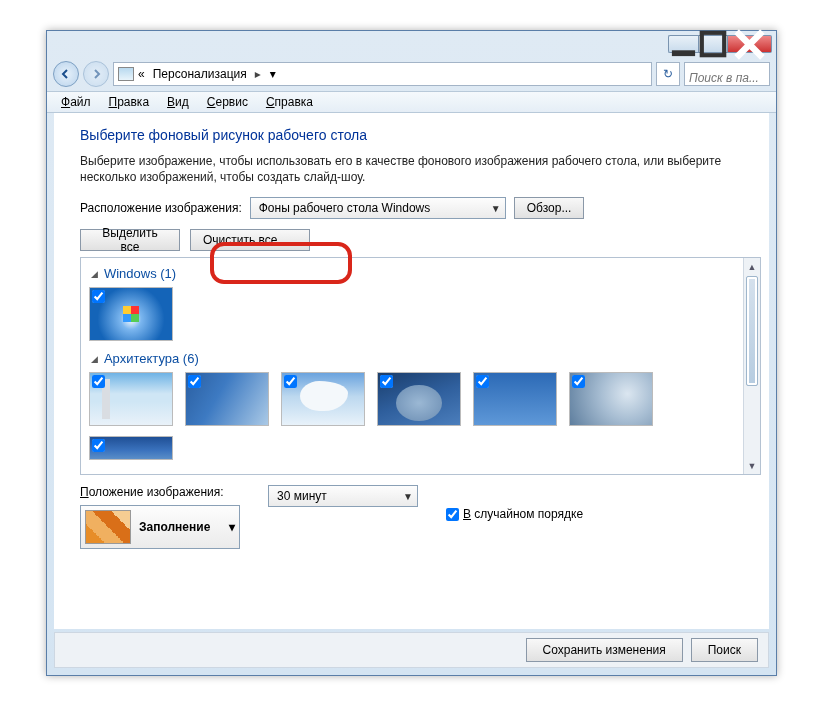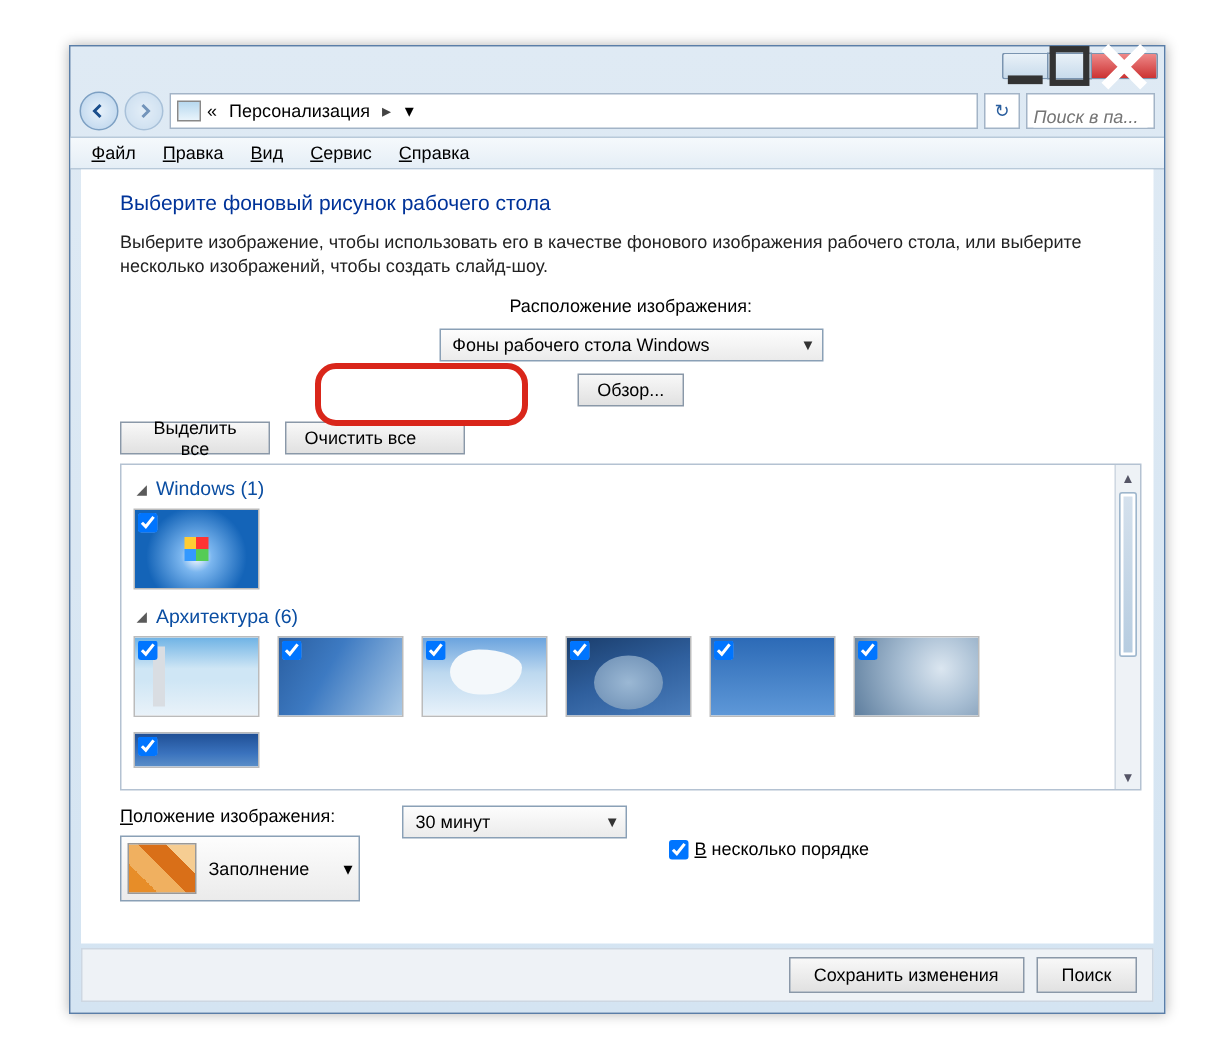--- a/index.html
+++ b/index.html
@@ -100,21 +100,21 @@
 }
 .menubar .menuitem span { text-decoration: underline; }
 .content {
   background: #fff;
   position: absolute;
   left: 7px; right: 7px; top: 82px; bottom: 46px;
   padding: 14px 8px 8px 26px;
 }
 .heading { color: #003399; font-size: 14px; margin-bottom: 10px; }
 .subtext { color: #222; font-size: 12px; margin-bottom: 12px; line-height: 1.35; }
-.row { display: flex; align-items: center; gap: 8px; margin-bottom: 10px; flex-direction: column; }
+.row { display: flex; align-items: center; gap: 8px; margin-bottom: 10px; }
 .combo {
   height: 22px; border: 1px solid #8aa0b6; background: linear-gradient(#fdfdfd,#ebebeb);
   display: flex; align-items: center; padding: 0 4px 0 8px; cursor: pointer;
   position: relative;
 }
 .combo.main { width: 256px; }
 .combo .chev { margin-left: auto; color: #333; font-size: 10px; }
 .btn {
   height: 22px; padding: 0 12px;
   border: 1px solid #8a98a8;
@@ -171,21 +171,21 @@
 .bottom {
   margin-top: 10px;
   display: flex;
   gap: 28px;
   align-items: flex-start;
 }
 .bcol .blabel { font-size: 12px; margin-bottom: 6px; }
 .poscombo {
   width: 160px; height: 44px; border: 1px solid #8aa0b6;
   background: linear-gradient(#fdfdfd,#ebebeb);
-  display: flex; align-items: center; padding: 4px; cursor: pointer; gap: 8px;
+  display: flex; align-items: center; padding: 4px; cursor: pointer; gap: 8px; font-weight: bold;
 }
 .posicon { width: 46px; height: 34px; border: 1px solid #999; background: linear-gradient(45deg,#e78d28 0 25%, #f0b060 25% 50%, #d96f18 50% 75%, #f6cd92 75% 100%); }
 .intcombo { width: 150px; gap: 20px; }
 .shuffle { display: flex; align-items: center; gap: 4px; margin-top: 22px; }
 .footer {
   position: absolute; left: 7px; right: 7px; bottom: 7px; height: 36px;
   background: #eef2f6;
   border: 1px solid #cdd7e2;
   display: flex; align-items: center; justify-content: flex-end;
   gap: 8px; padding: 0 10px;
@@ -331,21 +331,21 @@
         </div>
       </div>
       <div class="bcol">
         <div class="combo intcombo">
           <span>30 минут</span>
           <span class="chev">▼</span>
         </div>
       </div>
       <div class="shuffle">
         <input type="checkbox" checked="" style="">
-        <label><span class="under">В</span><span> несколько порядке</span></label>
+        <label><span class="under">В</span><span> случайном порядке</span></label>
       </div>
     </div>
   </div>
 
   <div class="footer">
     <button class="btn" style="height:24px;padding:0 16px">Сохранить изменения</button>
     <button class="btn" style="height:24px;padding:0 16px">Поиск</button>
   </div>
 
 </div>

